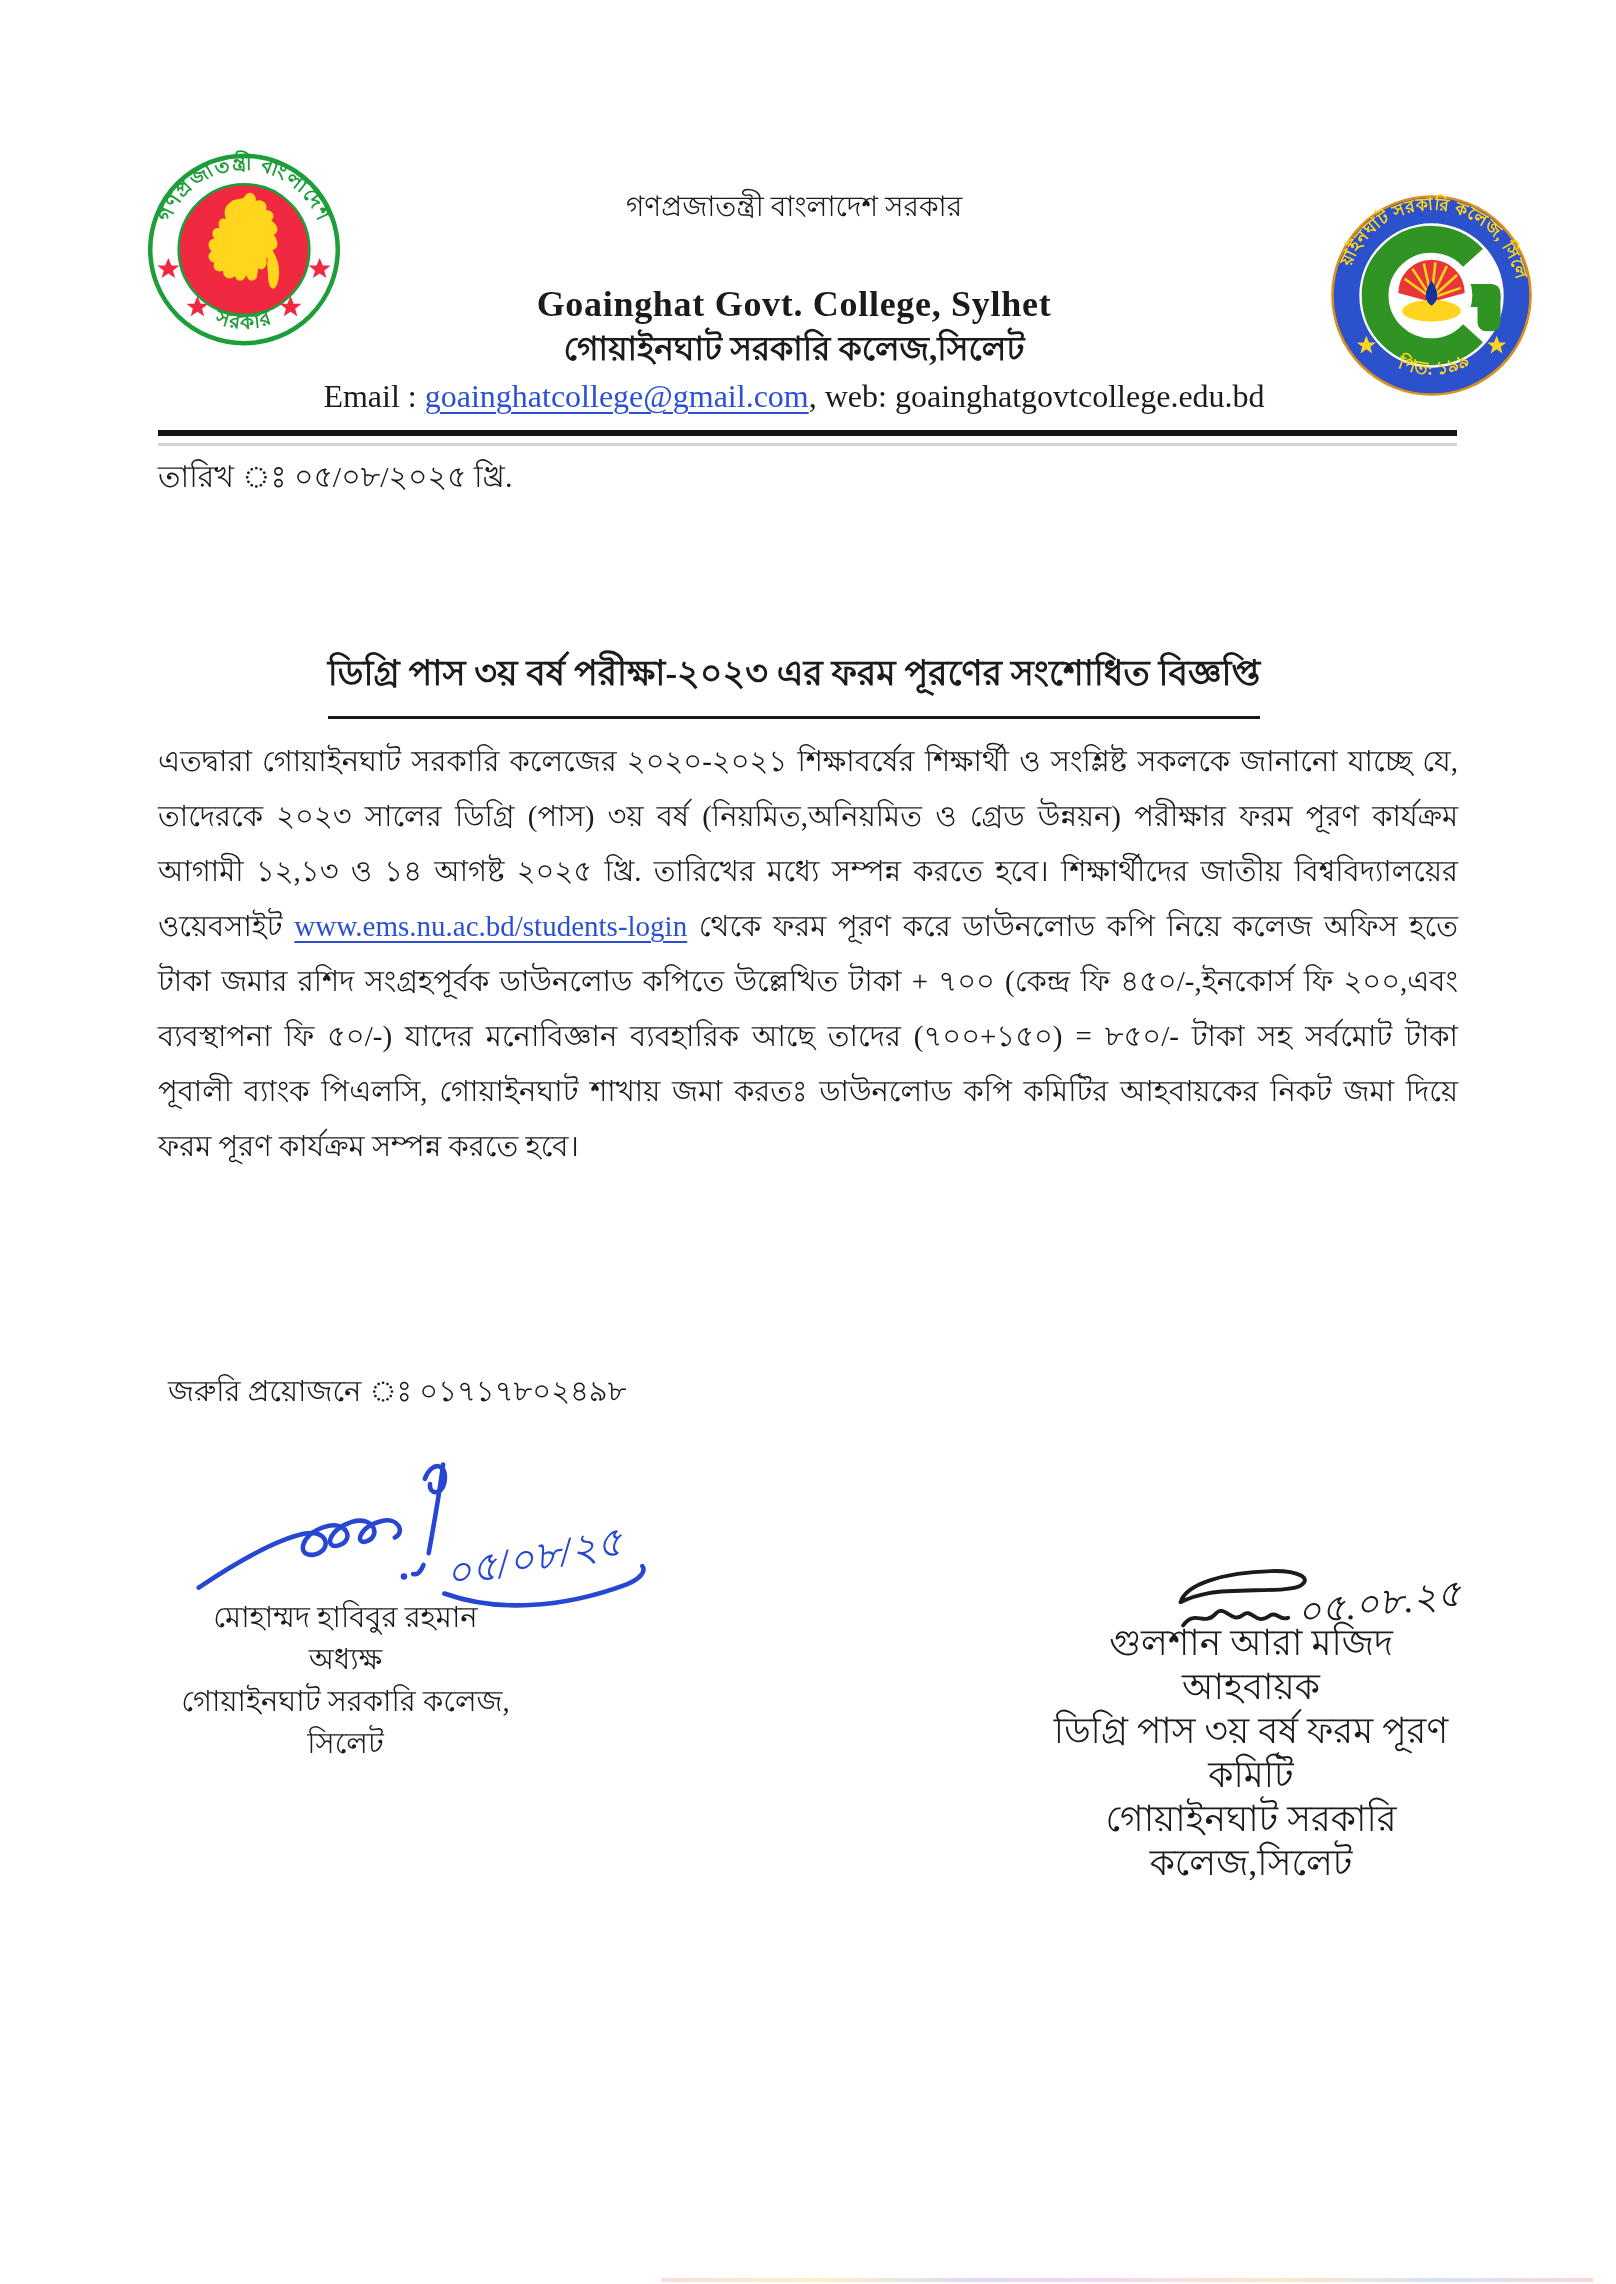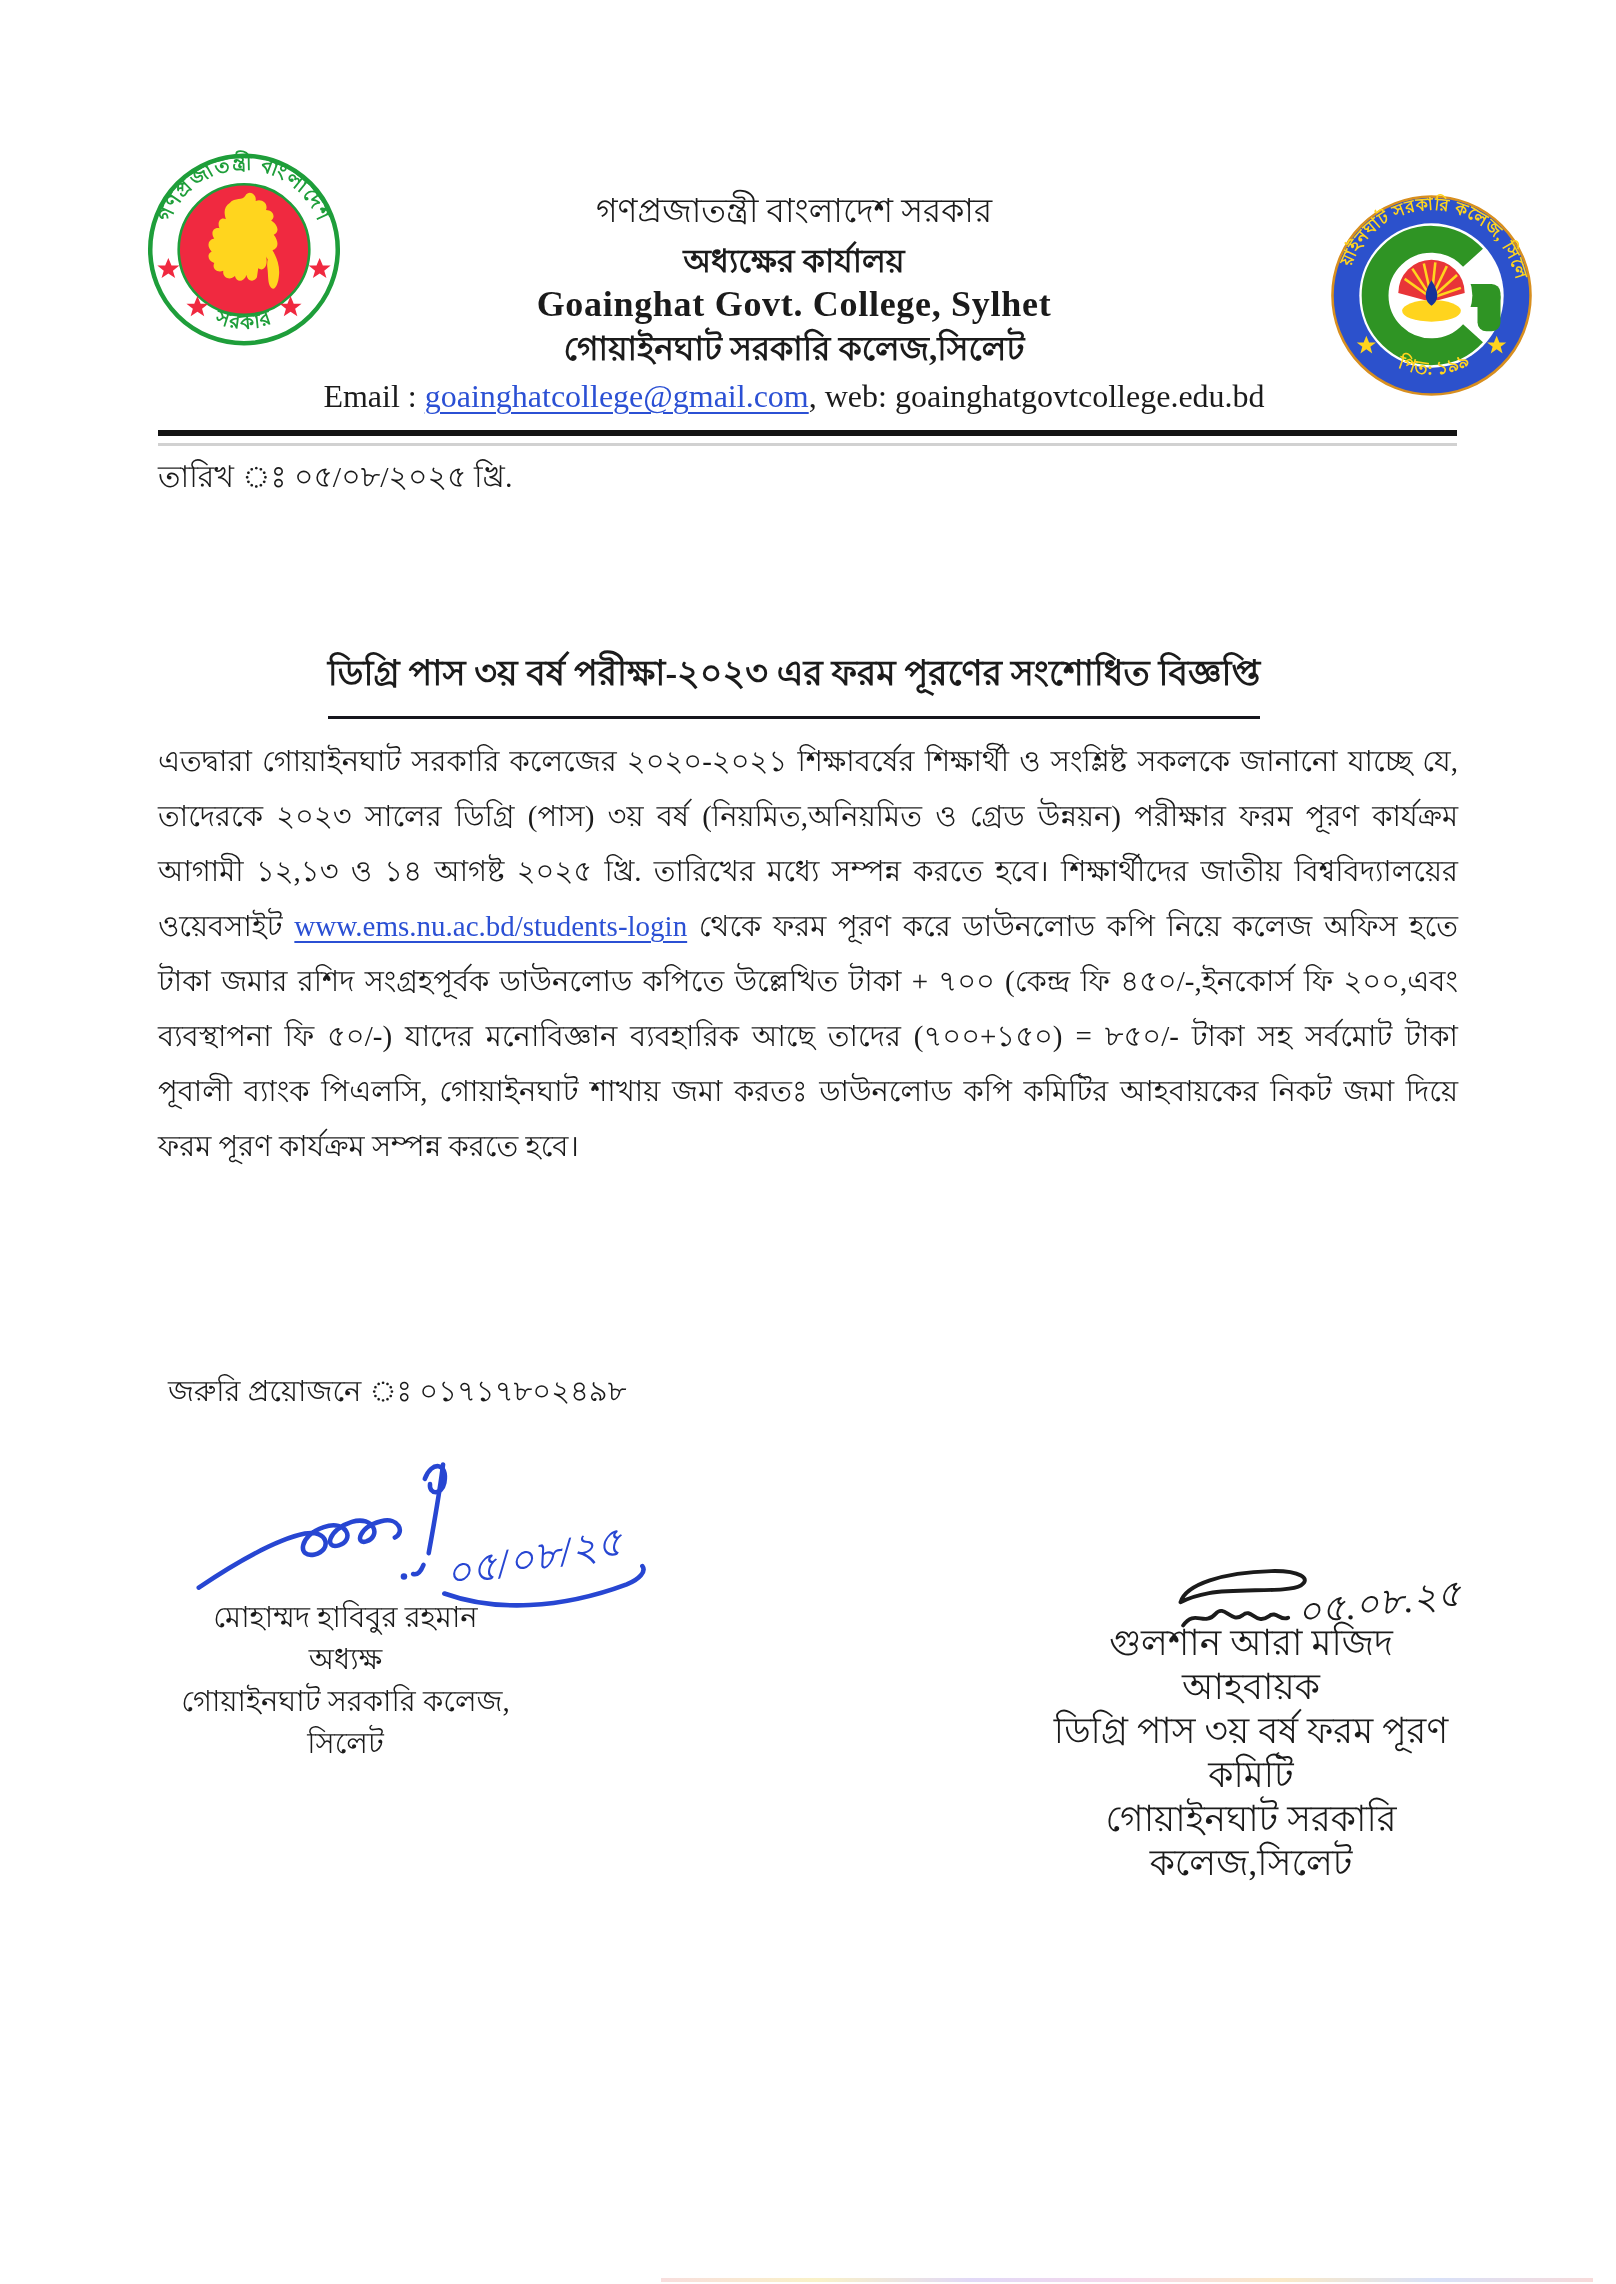--- a/index.html
+++ b/index.html
@@ -2,21 +2,21 @@
 <html style="font-size:10.4px"><head>
 <meta charset="utf-8">
 <style>
   html,body{margin:0;padding:0;background:#e8e8e8;}
   .page{
     position:relative;width:1616px;height:2284px;background:#ffffff;overflow:hidden;
     font-family:"Liberation Serif","DejaVu Serif",serif;color:#1b1b1b;
   }
   .abs{position:absolute;}
   .centerband{left:0;width:1588px;text-align:center;}
-  .h-govt{top:185px;font-size:33px;}
+  .h-govt{top:185px;font-size:28px;}
   .h-office{top:236px;font-size:32px;font-weight:bold;}
   .h-college-en{top:283px;font-size:36px;font-weight:bold;letter-spacing:0.7px;}
   .h-college-bn{top:323px;font-size:33px;font-weight:bold;}
   .email-line{top:378px;font-size:32px;}
   .link{color:#2b50d4;text-decoration:underline;text-decoration-thickness:2px;text-underline-offset:4.6px;cursor:pointer;}
   .divider{left:158px;top:430px;width:1299px;height:5.9px;background:#141414;}
   .divider-shadow{left:158px;top:443px;width:1299px;height:2.6px;background:#9a9a9a;opacity:.45;}
   .date-line{left:158px;top:453px;width:1299px;font-size:30px;}
   .title-wrap{top:646px;}
   .title-text{display:inline-block;font-size:35px;font-weight:bold;border-bottom:3.3px solid #15151c;padding-bottom:11px;}
@@ -92,21 +92,20 @@
     <text font-size="28" font-weight="bold" fill="#ffd41e">
       <textPath href="#logoBottomArc" startOffset="50%" text-anchor="middle">স্থাপিত: ১৯৯৪</textPath>
     </text>
     <g fill="#ffd41e">
       <path transform="translate(58,240)" d="M0,-15 L4.3,-4.6 15,-4.6 6.3,2.4 9.3,12.6 0,6.3 -9.3,12.6 -6.3,2.4 -15,-4.6 -4.3,-4.6 Z"></path>
       <path transform="translate(262,240)" d="M0,-15 L4.3,-4.6 15,-4.6 6.3,2.4 9.3,12.6 0,6.3 -9.3,12.6 -6.3,2.4 -15,-4.6 -4.3,-4.6 Z"></path>
     </g>
   </svg>
 
   <div class="abs centerband h-govt">গণপ্রজাতন্ত্রী বাংলাদেশ সরকার</div>
-  <div class="abs centerband h-office">অধ্যক্ষের কার্যালয়</div>
   <div class="abs centerband h-college-en">Goainghat Govt. College, Sylhet</div>
   <div class="abs centerband h-college-bn">গোয়াইনঘাট সরকারি কলেজ,সিলেট</div>
 
   <div class="abs centerband email-line"><span>Email : </span><span class="link">goainghatcollege@gmail.com</span><span>, web: goainghatgovtcollege.edu.bd</span></div>
 
   <div class="abs divider"></div>
   <div class="abs divider-shadow"></div>
 
   <div class="abs date-line">তারিখ ঃ ০৫/০৮/২০২৫ খ্রি.</div>
 

